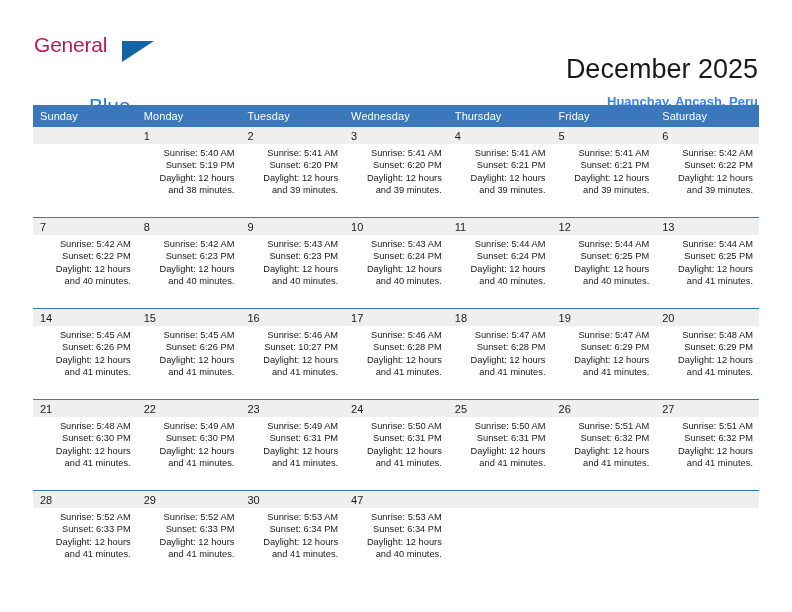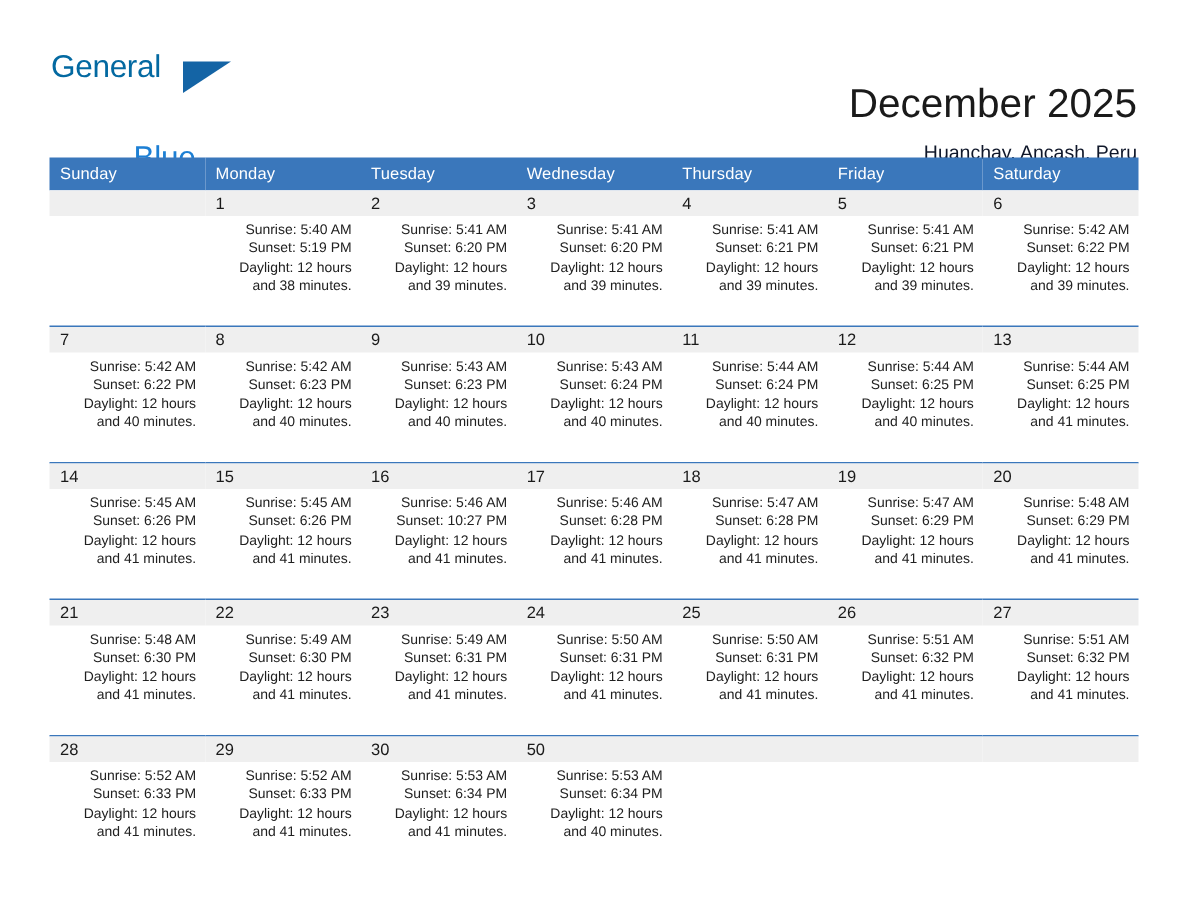--- a/index.html
+++ b/index.html
@@ -38,21 +38,21 @@
     top: 33px;
     width: 160px;
     height: 52px;
   }
   .logo-general {
     position: absolute;
     left: 0;
     top: 0;
     font-size: 21px;
     letter-spacing: -0.2px;
-    color: #0369a1;
+    color: #be185d;
     font-family: "Liberation Sans", sans-serif;
   }
   .logo-blue {
     position: absolute;
     left: 55px;
     top: 23px;
     font-size: 21px;
     letter-spacing: -0.2px;
     color: #1c7fd4;
     font-family: "Liberation Sans", sans-serif;
@@ -77,22 +77,22 @@
   }
   .cal-title {
     font-size: 27px;
     font-weight: normal;
     color: #1a1a1a;
     line-height: 34px;
     white-space: nowrap;
   }
   .cal-subtitle {
     font-size: 13px;
-    font-weight: normal;
-    color: #0f172a;
+    font-weight: bold;
+    color: #3b82f6;
     line-height: 20px;
     margin-top: 6px;
     white-space: nowrap;
   }
 
   
   .calendar {
     position: absolute;
     left: 33px;
     top: 105px;
@@ -532,21 +532,21 @@
               <div class="cell-body">
                 <div>Sunrise: 5:53 AM</div>
                 <div>Sunset: 6:34 PM</div>
                 <div>Daylight: 12 hours</div>
                 <div>and 41 minutes.</div>
               </div>
             </div>
           </td>
           <td>
             <div class="cell">
-              <div class="daynum-strip">50</div>
+              <div class="daynum-strip">47</div>
               <div class="cell-body">
                 <div>Sunrise: 5:53 AM</div>
                 <div>Sunset: 6:34 PM</div>
                 <div>Daylight: 12 hours</div>
                 <div>and 40 minutes.</div>
               </div>
             </div>
           </td>
           <td>
             <div class="cell empty">

